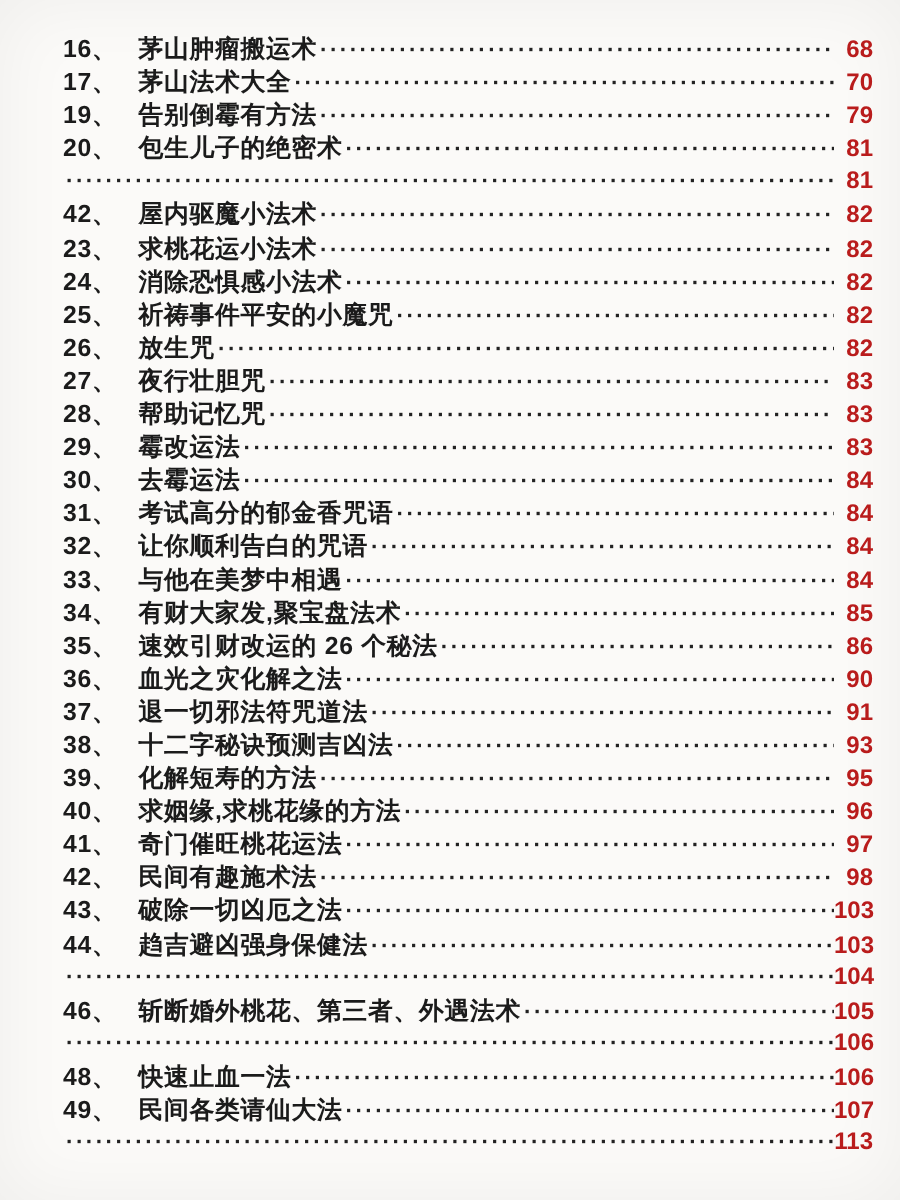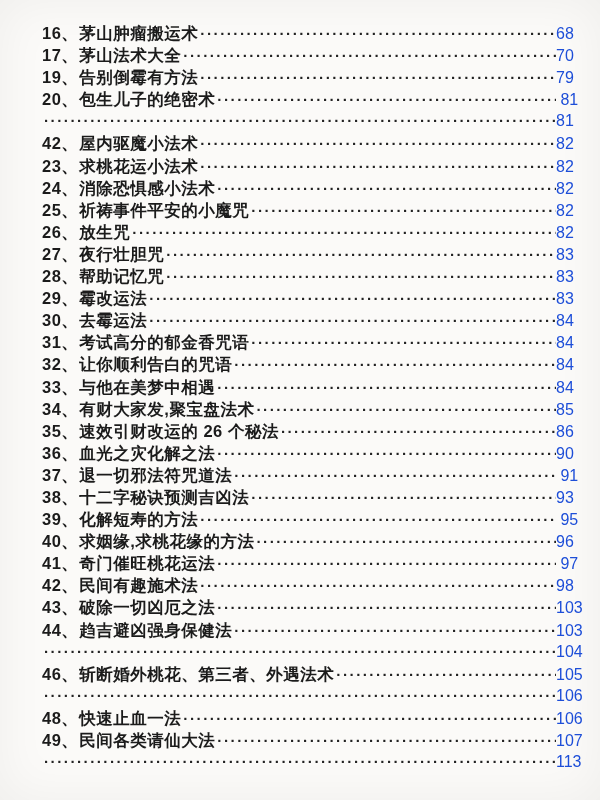--- a/index.html
+++ b/index.html
@@ -25,40 +25,41 @@
     height: 22.1px;
     color: #1b1b1b;
     font-weight: 700;
     font-size: 16.5px;
     line-height: 22.1px;
   }
   .toc-label {
     white-space: nowrap;
     letter-spacing: 0.5px;
   }
-  .toc-num { margin-right: 1px; }
+  .toc-num { margin-right: 14px; }
   .dot-leader {
     flex: 1 1 auto;
     overflow: hidden;
     white-space: nowrap;
     padding: 0 2px;
     font-size: 15px;
     font-weight: 700;
     color: #222;
   }
   .dot-leader::after {
     content: "········································································································································································";
     letter-spacing: 1.6px;
   }
   .toc-page {
     white-space: pre;
     min-width: 26px;
+    text-align: right;
     font-size: 16px;
-    font-weight: 400;
-    color: #1d4ed8;
+    font-weight: 700;
+    color: #b91c1c;
   }
 </style>
 </head>
 <body>
 
 <div class="page">
   <div class="toc" id="toc-list">
       <div class="toc-row">
     <span class="toc-label"><span class="toc-num">16、</span><span class="toc-title">茅山肿瘤搬运术 </span></span>
     <span class="dot-leader"></span>

